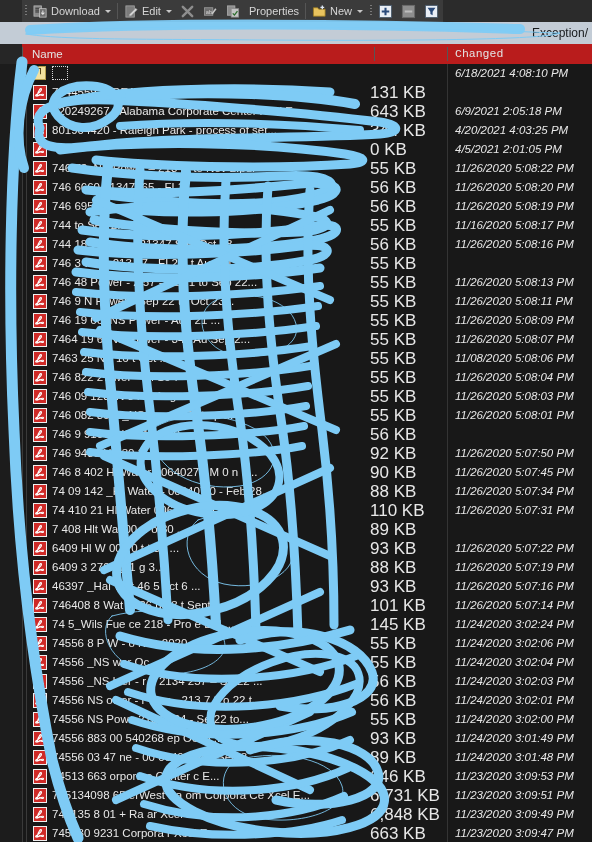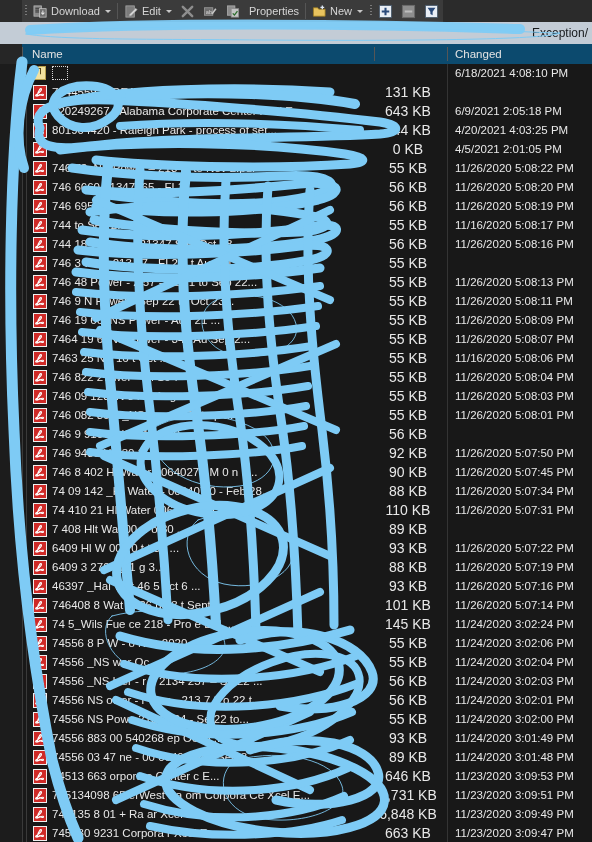--- a/index.html
+++ b/index.html
@@ -59,30 +59,30 @@
   .path-tick {
     position: absolute; left: 22px; top: 0; width: 4px; height: 22px; background: #2b2b2b;
   }
   .chevron-down {
     position: absolute; left: 567px; top: 44px; width: 14px; height: 9px;
   }
 
   
   .header {
     position: absolute; left: 0; top: 44px; width: 592px; height: 20px;
-    background: #0c4a6e;
+    background: #b91c1c;
   }
   .hdr-gutter { position:absolute; left:0; top:0; width:22px; height:20px; background:#262626;}
   .hdr-cell {
     position: absolute; top: 0; height: 20px; line-height: 20px;
     color: #e3e3e3; font-size: 11.5px;
   }
   .hdr-name { left: 32px; }
   .hdr-size { left: 380px; width: 66px; text-align: right; margin-top: 36px; }
-  .hdr-changed { left: 455px; }
+  .hdr-changed { left: 455px; font-family: Liberation Mono, monospace; }
   .hdr-div { position: absolute; top: 3px; width: 1px; height: 14px; background: #565656; }
 
   
   .list {
     position: absolute; left: 0; top: 64px; width: 592px; height: 778px;
     background: #181818; overflow: hidden;
   }
   .gutter-left {
     position: absolute; left: 0; top: 0; width: 22px; height: 778px;
     background: #1c1c1c;
@@ -99,25 +99,25 @@
   .cell-icon {
     position: absolute; left: 33px; top: 2px; width: 14px; height: 15px;
   }
   .cell-name {
     position: absolute; left: 52px; top: 0; height: 19px; line-height: 19px;
     width: 322px; color: #e8e8e8; font-size: 11.5px;
     white-space: nowrap; overflow: hidden;
   }
   .cell-size {
     position: absolute; left: 370px; top: 0; width: 76px; height: 19px; line-height: 19px;
-    color: #e8e8e8; font-size: 14px; text-align: center;
+    color: #e8e8e8; font-size: 17px; text-align: left;
   }
   .cell-date {
     position: absolute; left: 455px; top: 0; height: 19px; line-height: 19px;
-    color: #e8e8e8; font-size: 11.5px; white-space: nowrap;
+    color: #e8e8e8; font-size: 11.5px; white-space: nowrap; font-style: italic;
   }
   .col-div-size { position: absolute; left: 447px; top: 0; width: 1px; height: 19px; background: #343434; }
 
   
   .updir {
     position: absolute; left: 31px; top: 2px; width: 15px; height: 14px;
     background: #f2e2a0; border: 1px solid #b8a14e;
   }
   .updir:after {
     content: "\21B0"; position: absolute; left: 2px; top: -3px;
@@ -458,21 +458,21 @@
         <div class="row">
           <div class="cell-icon">
             <svg class="pdficon" viewBox="0 0 14 15">
               <rect x="0.5" y="0.5" width="13" height="14" fill="#cf2a27" stroke="#f0f0f0" stroke-width="1"></rect>
               <path d="M4 11.2 C4.6 8.6 5.6 6 6.9 4.2 C7.5 3.4 8.2 3.3 8.4 3.9 C8.7 4.9 7.6 6.4 6.2 7.6 C5 8.6 3.8 9.4 3.2 9.7 C2.6 10 2.5 10.6 3 10.9 C3.6 11.2 5 10.7 6.4 10.1 C7.8 9.5 9.2 9.1 10 9.3 C10.7 9.5 10.7 10.2 10 10.4 C9.2 10.6 7.8 10.2 6.6 9.6" fill="none" stroke="#ffffff" stroke-width="1.15" stroke-linecap="round" stroke-linejoin="round"></path>
             </svg>
           </div>
           <div class="cell-name">7463 25    NS          16          t  Oct ...</div>
           <div class="cell-size">55 KB</div>
           <div class="col-div-size"></div>
-          <div class="cell-date">11/16/2020 5:08:06 PM</div>
+          <div class="cell-date">11/08/2020 5:08:06 PM</div>
         </div>
         <div class="row">
           <div class="cell-icon">
             <svg class="pdficon" viewBox="0 0 14 15">
               <rect x="0.5" y="0.5" width="13" height="14" fill="#cf2a27" stroke="#f0f0f0" stroke-width="1"></rect>
               <path d="M4 11.2 C4.6 8.6 5.6 6 6.9 4.2 C7.5 3.4 8.2 3.3 8.4 3.9 C8.7 4.9 7.6 6.4 6.2 7.6 C5 8.6 3.8 9.4 3.2 9.7 C2.6 10 2.5 10.6 3 10.9 C3.6 11.2 5 10.7 6.4 10.1 C7.8 9.5 9.2 9.1 10 9.3 C10.7 9.5 10.7 10.2 10 10.4 C9.2 10.6 7.8 10.2 6.6 9.6" fill="none" stroke="#ffffff" stroke-width="1.15" stroke-linecap="round" stroke-linejoin="round"></path>
             </svg>
           </div>
           <div class="cell-name">746 822 27   wer -  34  16          7</div>
           <div class="cell-size">55 KB</div>

